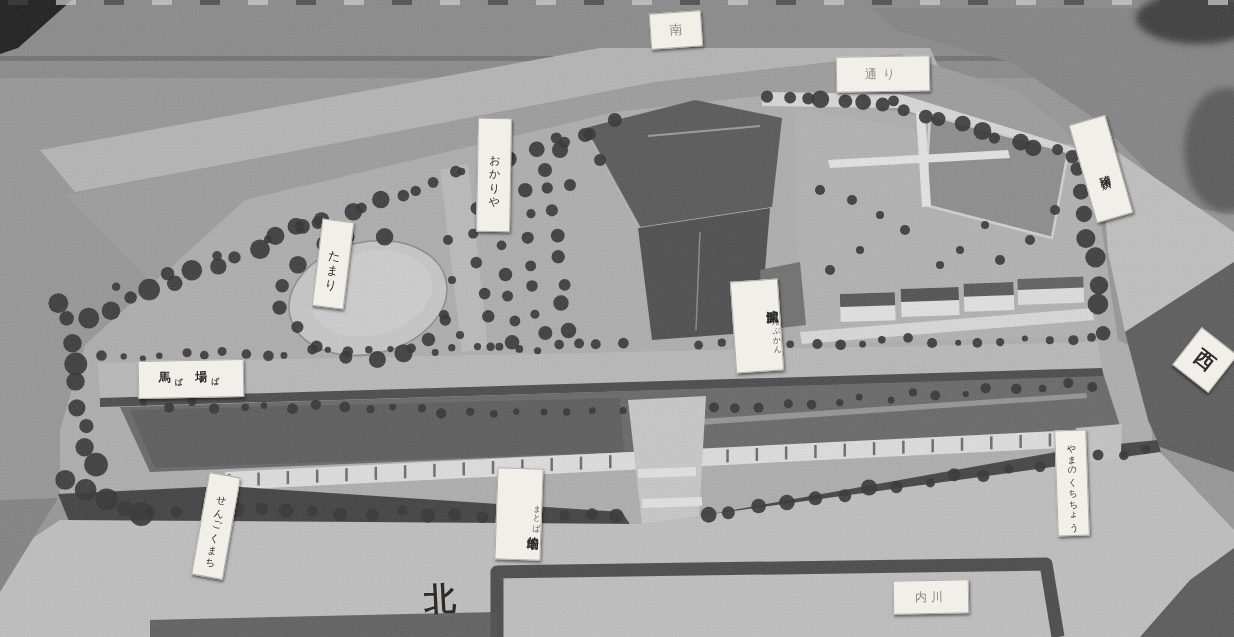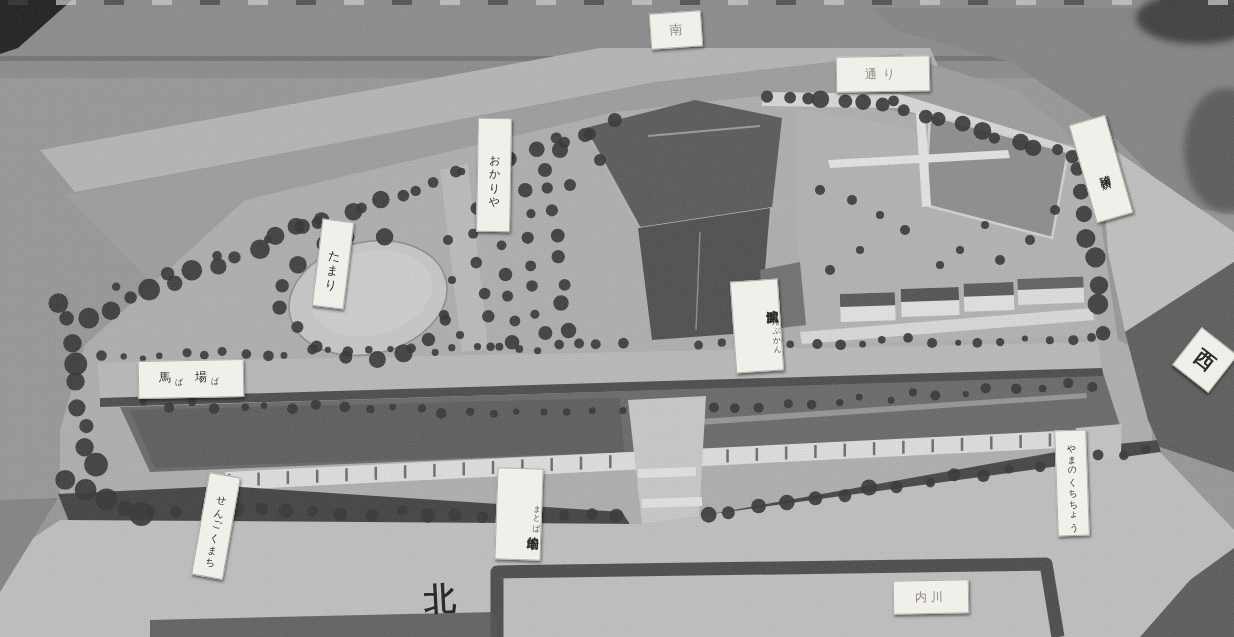--- a/index.html
+++ b/index.html
@@ -16,21 +16,21 @@
     border:1px solid #b0aea6;
     box-shadow:1px 2px 3px rgba(0,0,0,.5);
     display:flex; align-items:center; justify-content:center;
     line-height:1.05;
     z-index:5;
   }
   .v{ writing-mode:vertical-rl; text-orientation:upright; letter-spacing:1px; }
   .cols{ display:flex; flex-direction:row; align-items:flex-start; gap:1px; padding:3px 1px;}
   .furi{ font-size:8px; color:#55534c; letter-spacing:0; }
   .main-txt{ font-size:12px; font-weight:bold; }
-  .h-label{ font-size:12px; font-weight:normal; letter-spacing:4px; }
+  .h-label{ font-size:12px; font-weight:bold; letter-spacing:4px; }
   .faint{ color:#8a887f; }
   .small-kana{ font-size:8px; vertical-align:sub; color:#4a4843; }
   .bare-mark{
     position:absolute; color:#2e2c28; font-weight:bold; z-index:5;
     text-shadow:0 0 2px rgba(255,255,255,.35);
     font-family:"DejaVu Sans",sans-serif;
   }
 </style>
 </head>
 <body>

